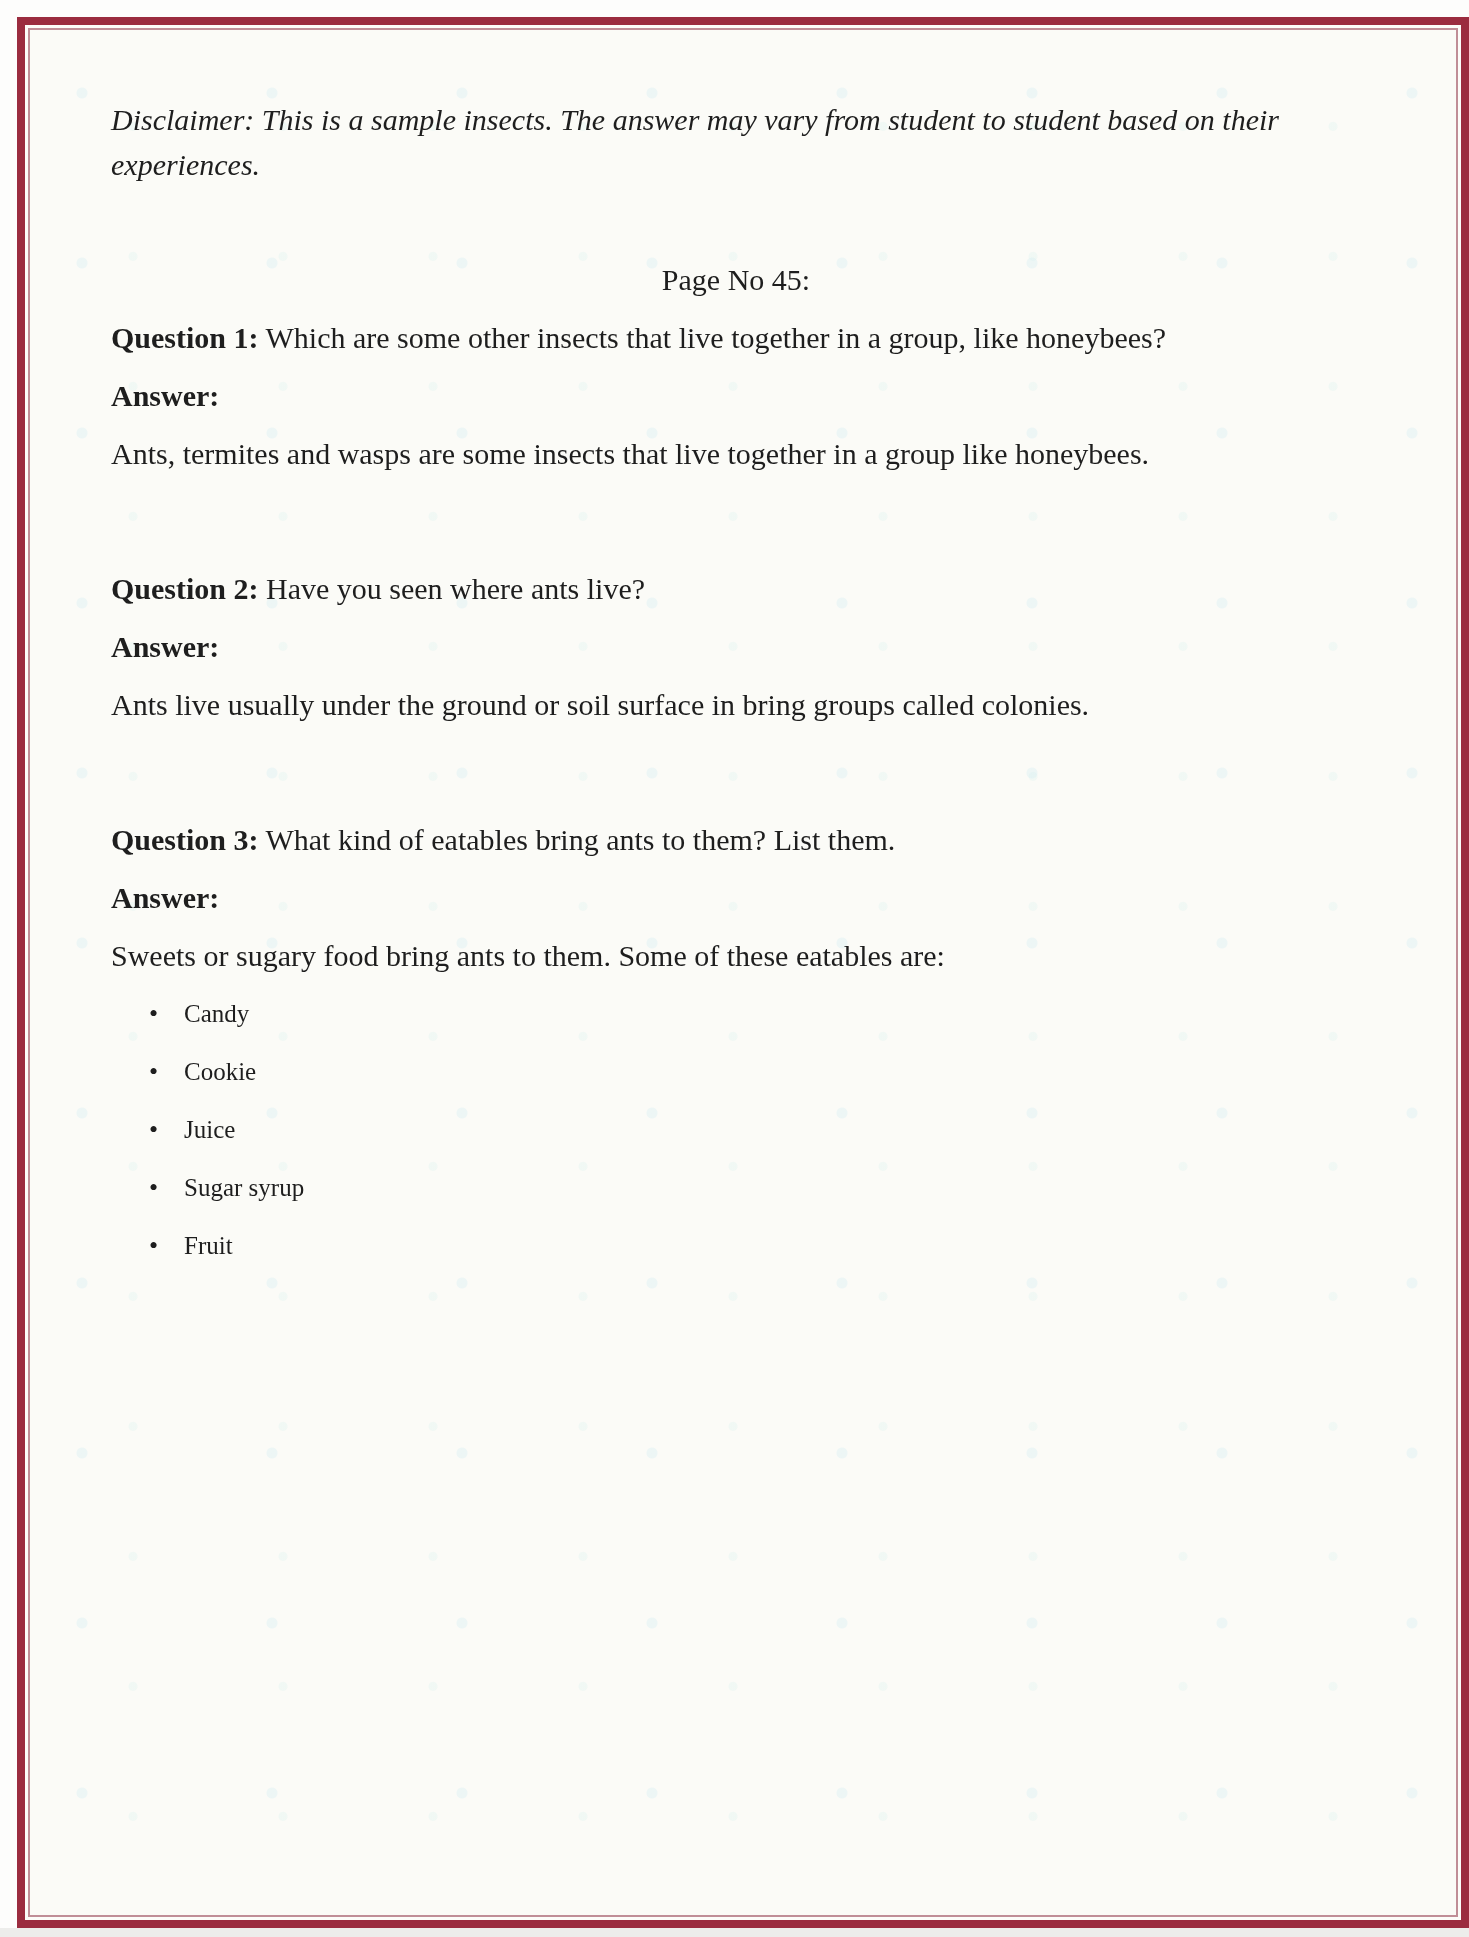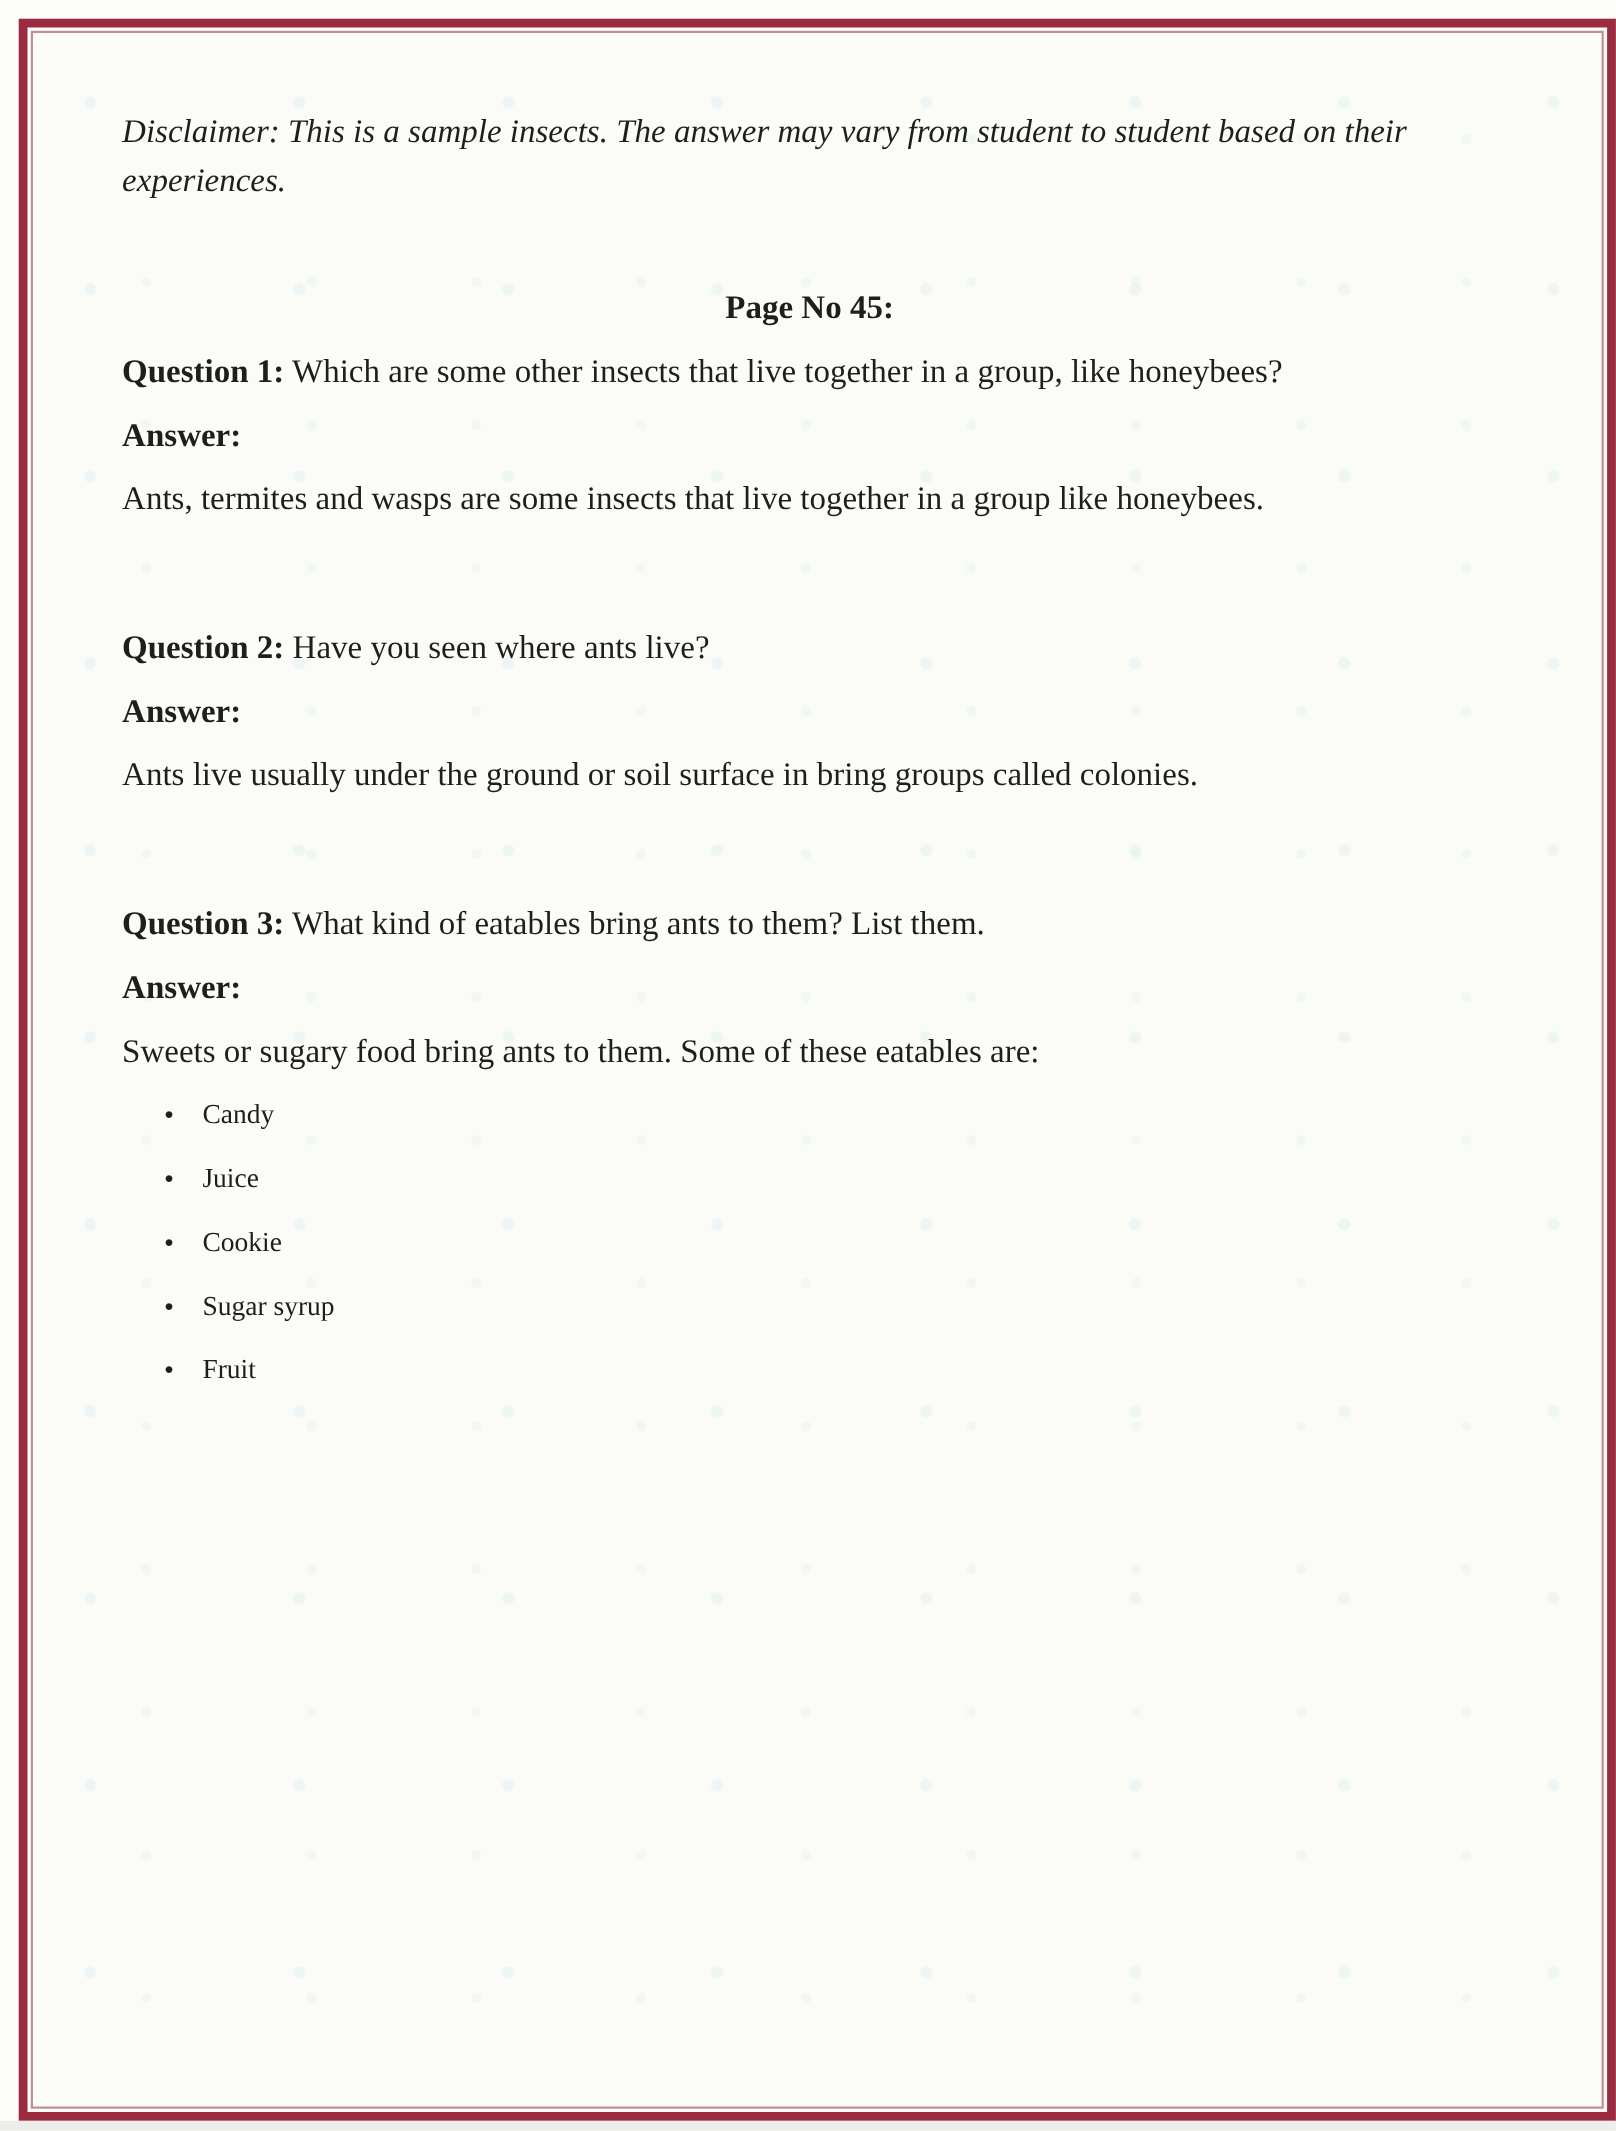--- a/index.html
+++ b/index.html
@@ -45,21 +45,21 @@
     font-style: italic;
     font-size: 30px;
     line-height: 45px;
     margin: 0;
     max-width: 1225px;
     text-align: left;
   }
   .page-heading {
     font-size: 30px;
     line-height: 41px;
-    font-weight: bold;
+    font-weight: normal;
     text-align: center;
     margin: 72px 0 0 0;
   }
   p.para {
     font-size: 30px;
     line-height: 41px;
     text-align: justify;
     margin: 17px 0 0 0;
   }
   .qa-section {
@@ -114,22 +114,22 @@
       <p class="para">Ants live usually under the ground or soil surface in bring groups called colonies.</p>
     </section>
 
     <section class="qa-section gap">
       <p class="para"><span class="lbl">Question 3:</span> <span>What kind of eatables bring ants to them? List them.</span></p>
       <p class="para"><span class="lbl">Answer:</span></p>
       <p class="para">Sweets or sugary food bring ants to them. Some of these eatables are:</p>
 
       <ul class="eatables">
         <li>Candy</li>
+        <li>Cookie</li>
         <li>Juice</li>
-        <li>Cookie</li>
         <li>Sugar syrup</li>
         <li>Fruit</li>
       </ul>
     </section>
 
   </div>
 </div>
 
 <div class="scan-edge"></div>
 

